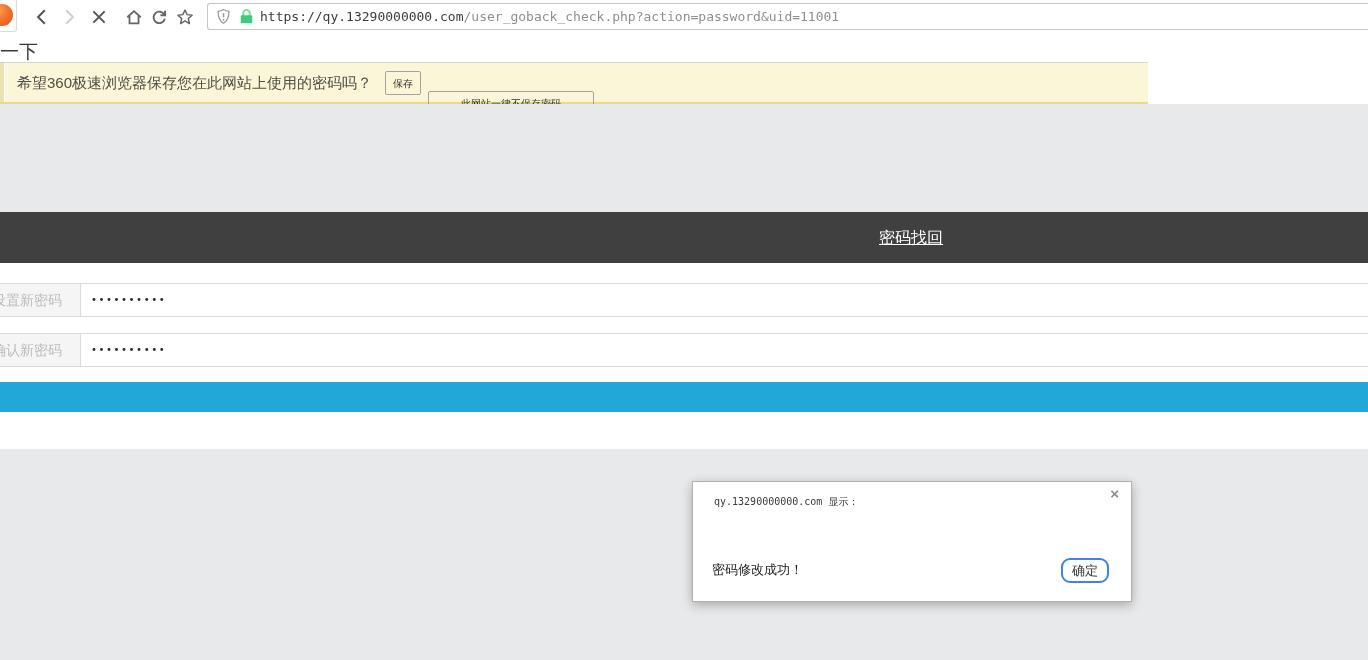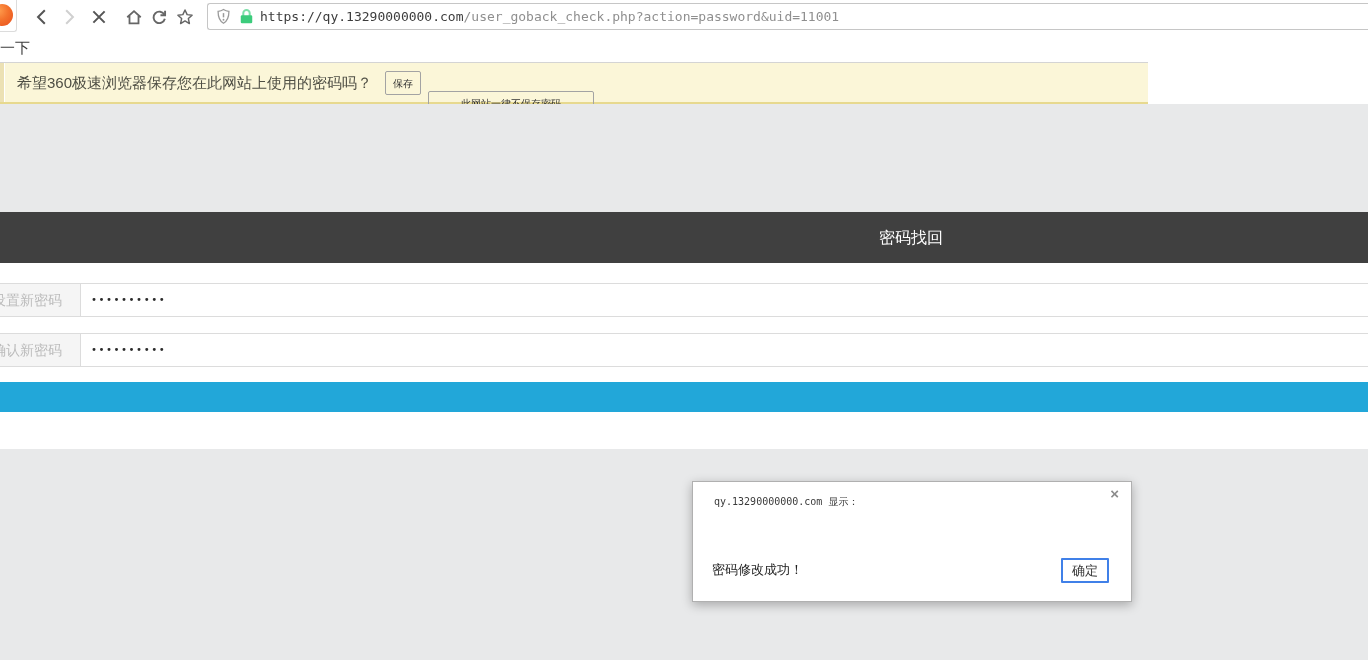--- a/index.html
+++ b/index.html
@@ -16,38 +16,38 @@
   .ic-refresh{left:150px;} .ic-star{left:176px;}
 
   .addr{position:absolute;left:207px;top:3px;width:1161px;height:27px;box-sizing:border-box;
         border:1px solid #c6c6c6;border-right:none;border-radius:3px 0 0 3px;background:#fff;}
   .addr .shield{position:absolute;left:7px;top:4px;}
   .addr .lock{position:absolute;left:30px;top:4px;}
   .addr .url{position:absolute;left:52px;top:5px;font-family:"DejaVu Sans Mono","Liberation Mono",monospace;
              font-size:13px;white-space:nowrap;}
   .url-origin{color:#3c3c3c;} .url-path{color:#8f8f8f;}
 
-  .page-frag{position:absolute;left:0;top:39px;font-size:15px;color:#3a3a3a;}
+  .page-frag{position:absolute;left:0;top:39px;font-size:19px;color:#3a3a3a;}
 
   
   .savebar{position:absolute;left:0;top:62px;width:1148px;height:42px;box-sizing:border-box;
            background:#fbf6d8;border-top:1px solid #d4d4d4;border-bottom:2px solid #e7d98f;}
   .savebar .strip{position:absolute;left:0;top:0;width:4px;height:100%;background:#ece1b4;border-right:1px solid #fff;}
   .savebar .msg{position:absolute;left:17px;top:0;line-height:39px;font-size:15px;color:#4f4f45;}
   .savebar .btn{position:absolute;top:8px;height:24px;box-sizing:border-box;background:transparent;
                 border:1px solid #a3a3a3;border-radius:2px;font-size:10px;color:#333;
                 font-family:inherit;line-height:21px;padding:0 6px;cursor:pointer;}
   .btn-save{left:385px;width:36px;}
   .btn-never{left:428px;width:166px;margin-top:20px;}
 
   
   .gray-top{position:absolute;left:0;top:104px;width:1368px;height:108px;background:#e8e9ea;}
   .page-header{position:absolute;left:0;top:212px;width:1368px;height:51px;background:#404040;}
   .page-header .t{position:absolute;left:911px;transform:translateX(-50%);line-height:51px;
-                  font-size:16px;color:#fff;white-space:nowrap;}
+                  font-size:16px;color:#fff;white-space:nowrap;text-decoration:underline;}
 
   .form-row{position:absolute;left:0;width:1368px;height:34px;box-sizing:border-box;background:#fff;
             border-top:1px solid #dcdcdc;border-bottom:1px solid #dcdcdc;}
   .row-1{top:283px;} .row-2{top:333px;}
   .label-cell{position:absolute;left:0;top:0;width:81px;height:100%;box-sizing:border-box;
               background:#f5f5f5;border-right:1px solid #dcdcdc;overflow:hidden;}
   .label-cell span{position:absolute;left:-8px;line-height:32px;font-size:14px;color:#bcbcbc;white-space:nowrap;}
   .input-cell{position:absolute;left:81px;top:0;right:0;height:100%;cursor:text;}
   .pw-dots{position:absolute;left:10px;line-height:32px;font-size:10px;letter-spacing:1.5px;color:#2b2b2b;
            font-family:"DejaVu Sans Mono","Liberation Mono",monospace;}
@@ -58,21 +58,21 @@
 
   .gray-bottom{position:absolute;left:0;top:449px;width:1368px;height:211px;background:#e8e9ea;}
 
   
   .dialog{position:absolute;left:692px;top:481px;width:440px;height:121px;box-sizing:border-box;
           background:#fff;border:1px solid #b0b0b0;box-shadow:0 3px 10px rgba(0,0,0,.28);}
   .dialog .title{position:absolute;left:21px;top:13px;font-size:10px;color:#3a3a3a;
                  font-family:"DejaVu Sans Mono","Liberation Mono",monospace;white-space:nowrap;}
   .dialog .msg{position:absolute;left:19px;top:40px;font-size:13px;color:#222;margin-top:39px;}
   .dialog .ok{position:absolute;right:22px;top:76px;width:48px;height:25px;box-sizing:border-box;
-              background:#fff;border:2px solid #4080e8;border-radius:1px;font-size:13px;color:#333;
+              background:#fff;border:2px solid #4080e8;border-radius:9px;font-size:13px;color:#333;
               font-family:inherit;padding:0;cursor:pointer;}
   .dialog .close{position:absolute;right:12px;top:4px;font-size:15px;color:#8c8c8c;cursor:pointer;
                  font-weight:bold;line-height:16px;}
 </style>
 </head>
 <body>
 
 <div id="screen">
 
   <div class="toolbar">

